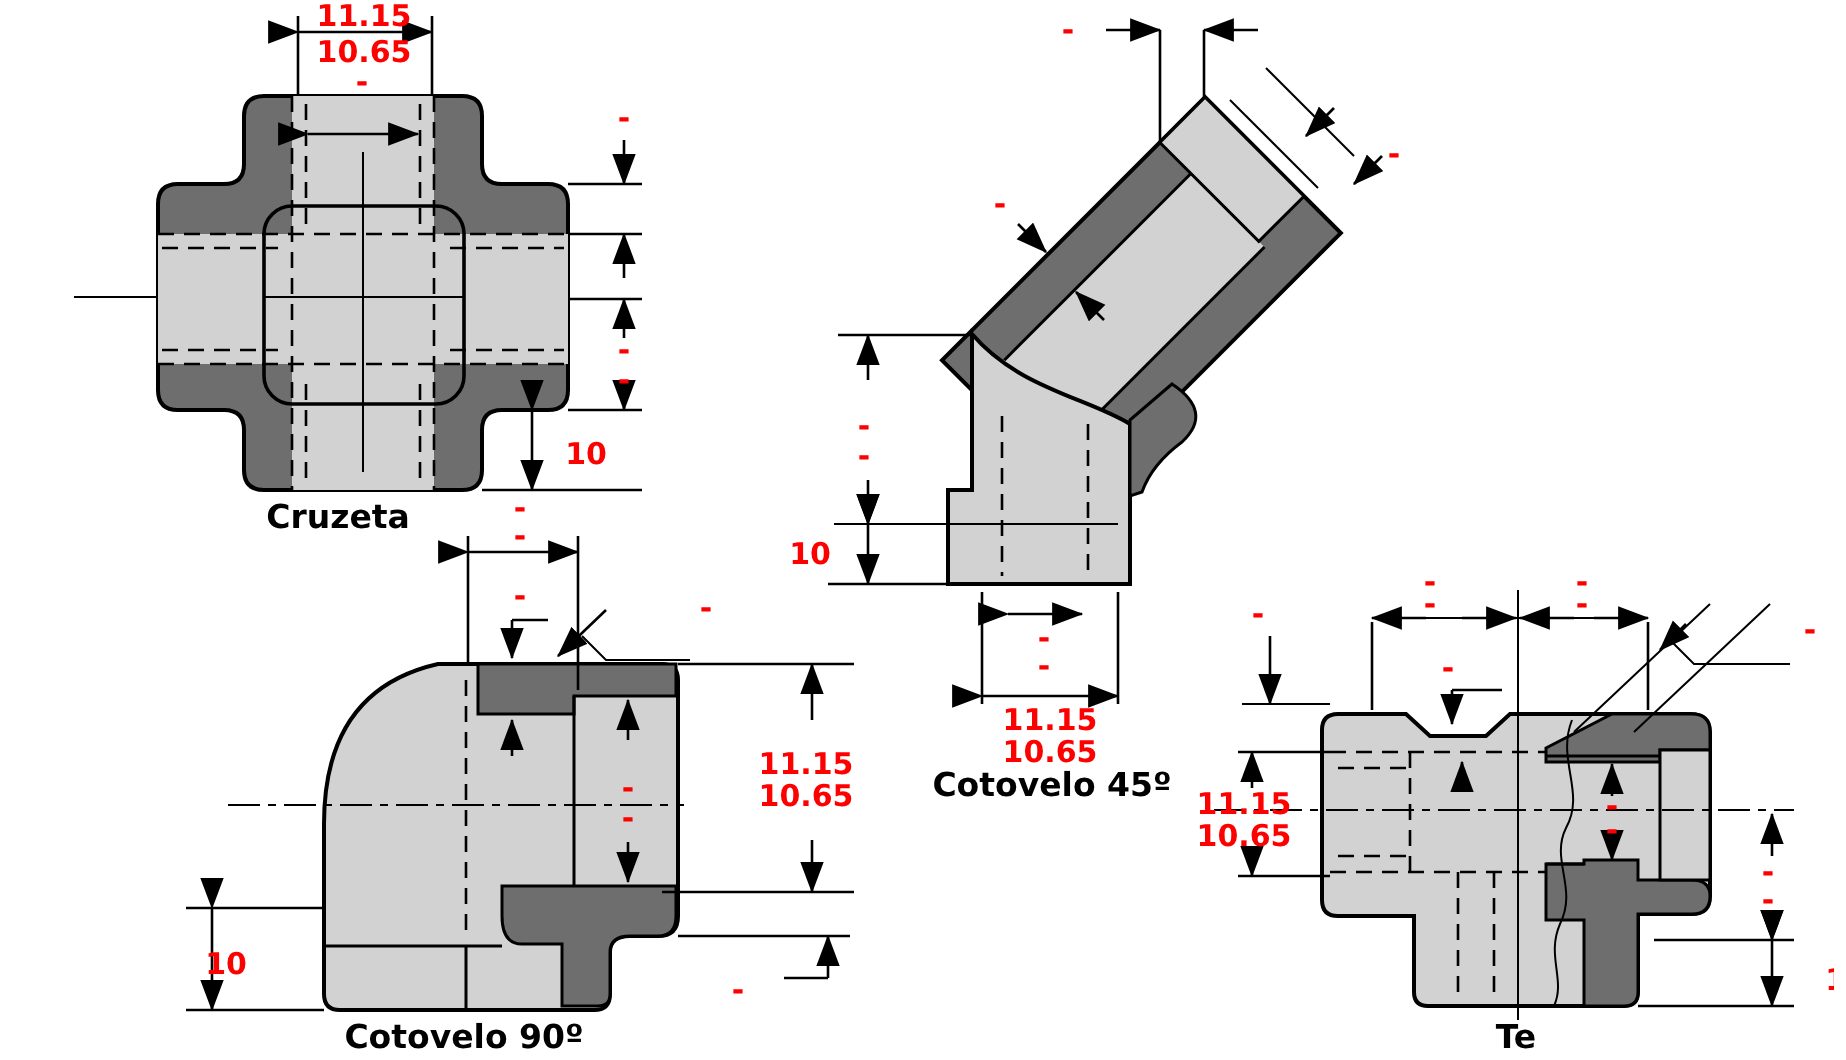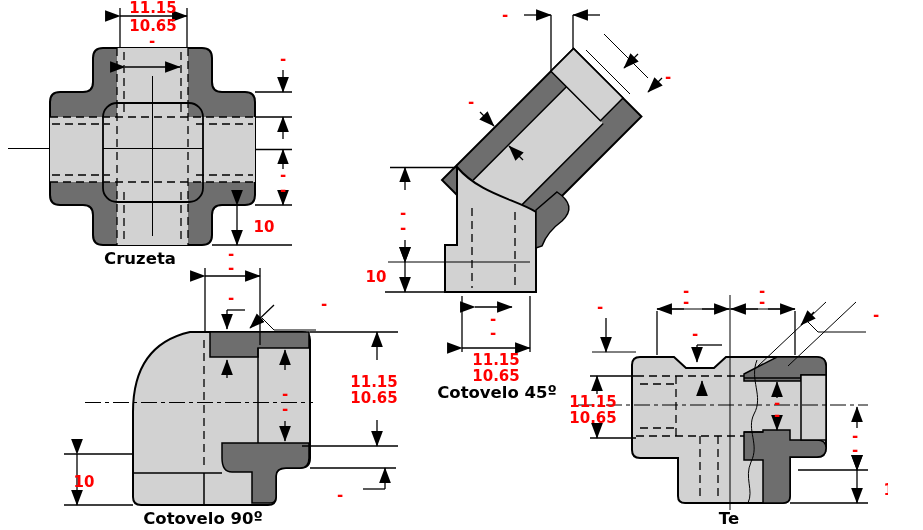--- a/index.html
+++ b/index.html
@@ -1,20 +1,20 @@
 <!DOCTYPE html>
 <html style="--c-light: #d2d2d2; --c-dark: #6e6e6e; --c-red: #ff0000; --c-line: #000000; --c-bg: #ffffff;"><head>
 <meta charset="utf-8">
 <style>
   :root{
     --c-light:#d2d2d2; --c-dark:#6e6e6e; --c-red:#ff0000; --c-line:#000000; --c-bg:#ffffff;
   }
   html,body{margin:0;padding:0;background:var(--c-bg);}
   .stage{position:relative;width:888px;height:530px;background:var(--c-bg);overflow:hidden;
-         font-family:"DejaVu Sans","Liberation Sans",sans-serif;}
+         font-family:"DejaVu Sans","Liberation Sans",sans-serif;margin-left:29px;}
   svg text{font-family:"DejaVu Sans","Liberation Sans",sans-serif;}
   .dimtxt{fill:var(--c-red);font-size:15px;font-weight:bold;text-anchor:middle;}
   .dashtxt{fill:var(--c-red);font-size:15px;font-weight:bold;text-anchor:middle;}
   .title{fill:var(--c-line);font-size:16.5px;font-weight:bold;text-anchor:middle;}
   .body-dark{fill:var(--c-dark);stroke:var(--c-line);stroke-width:2;}
   .body-light{fill:var(--c-light);stroke:var(--c-line);stroke-width:2;}
   .fill-light{fill:var(--c-light);stroke:none;}
   .fill-light-s{fill:var(--c-light);stroke:var(--c-line);stroke-width:1.5;}
   .fill-dark-s{fill:var(--c-dark);stroke:var(--c-line);stroke-width:1.5;}
   .ol{fill:none;stroke:var(--c-line);stroke-width:1.8;}

